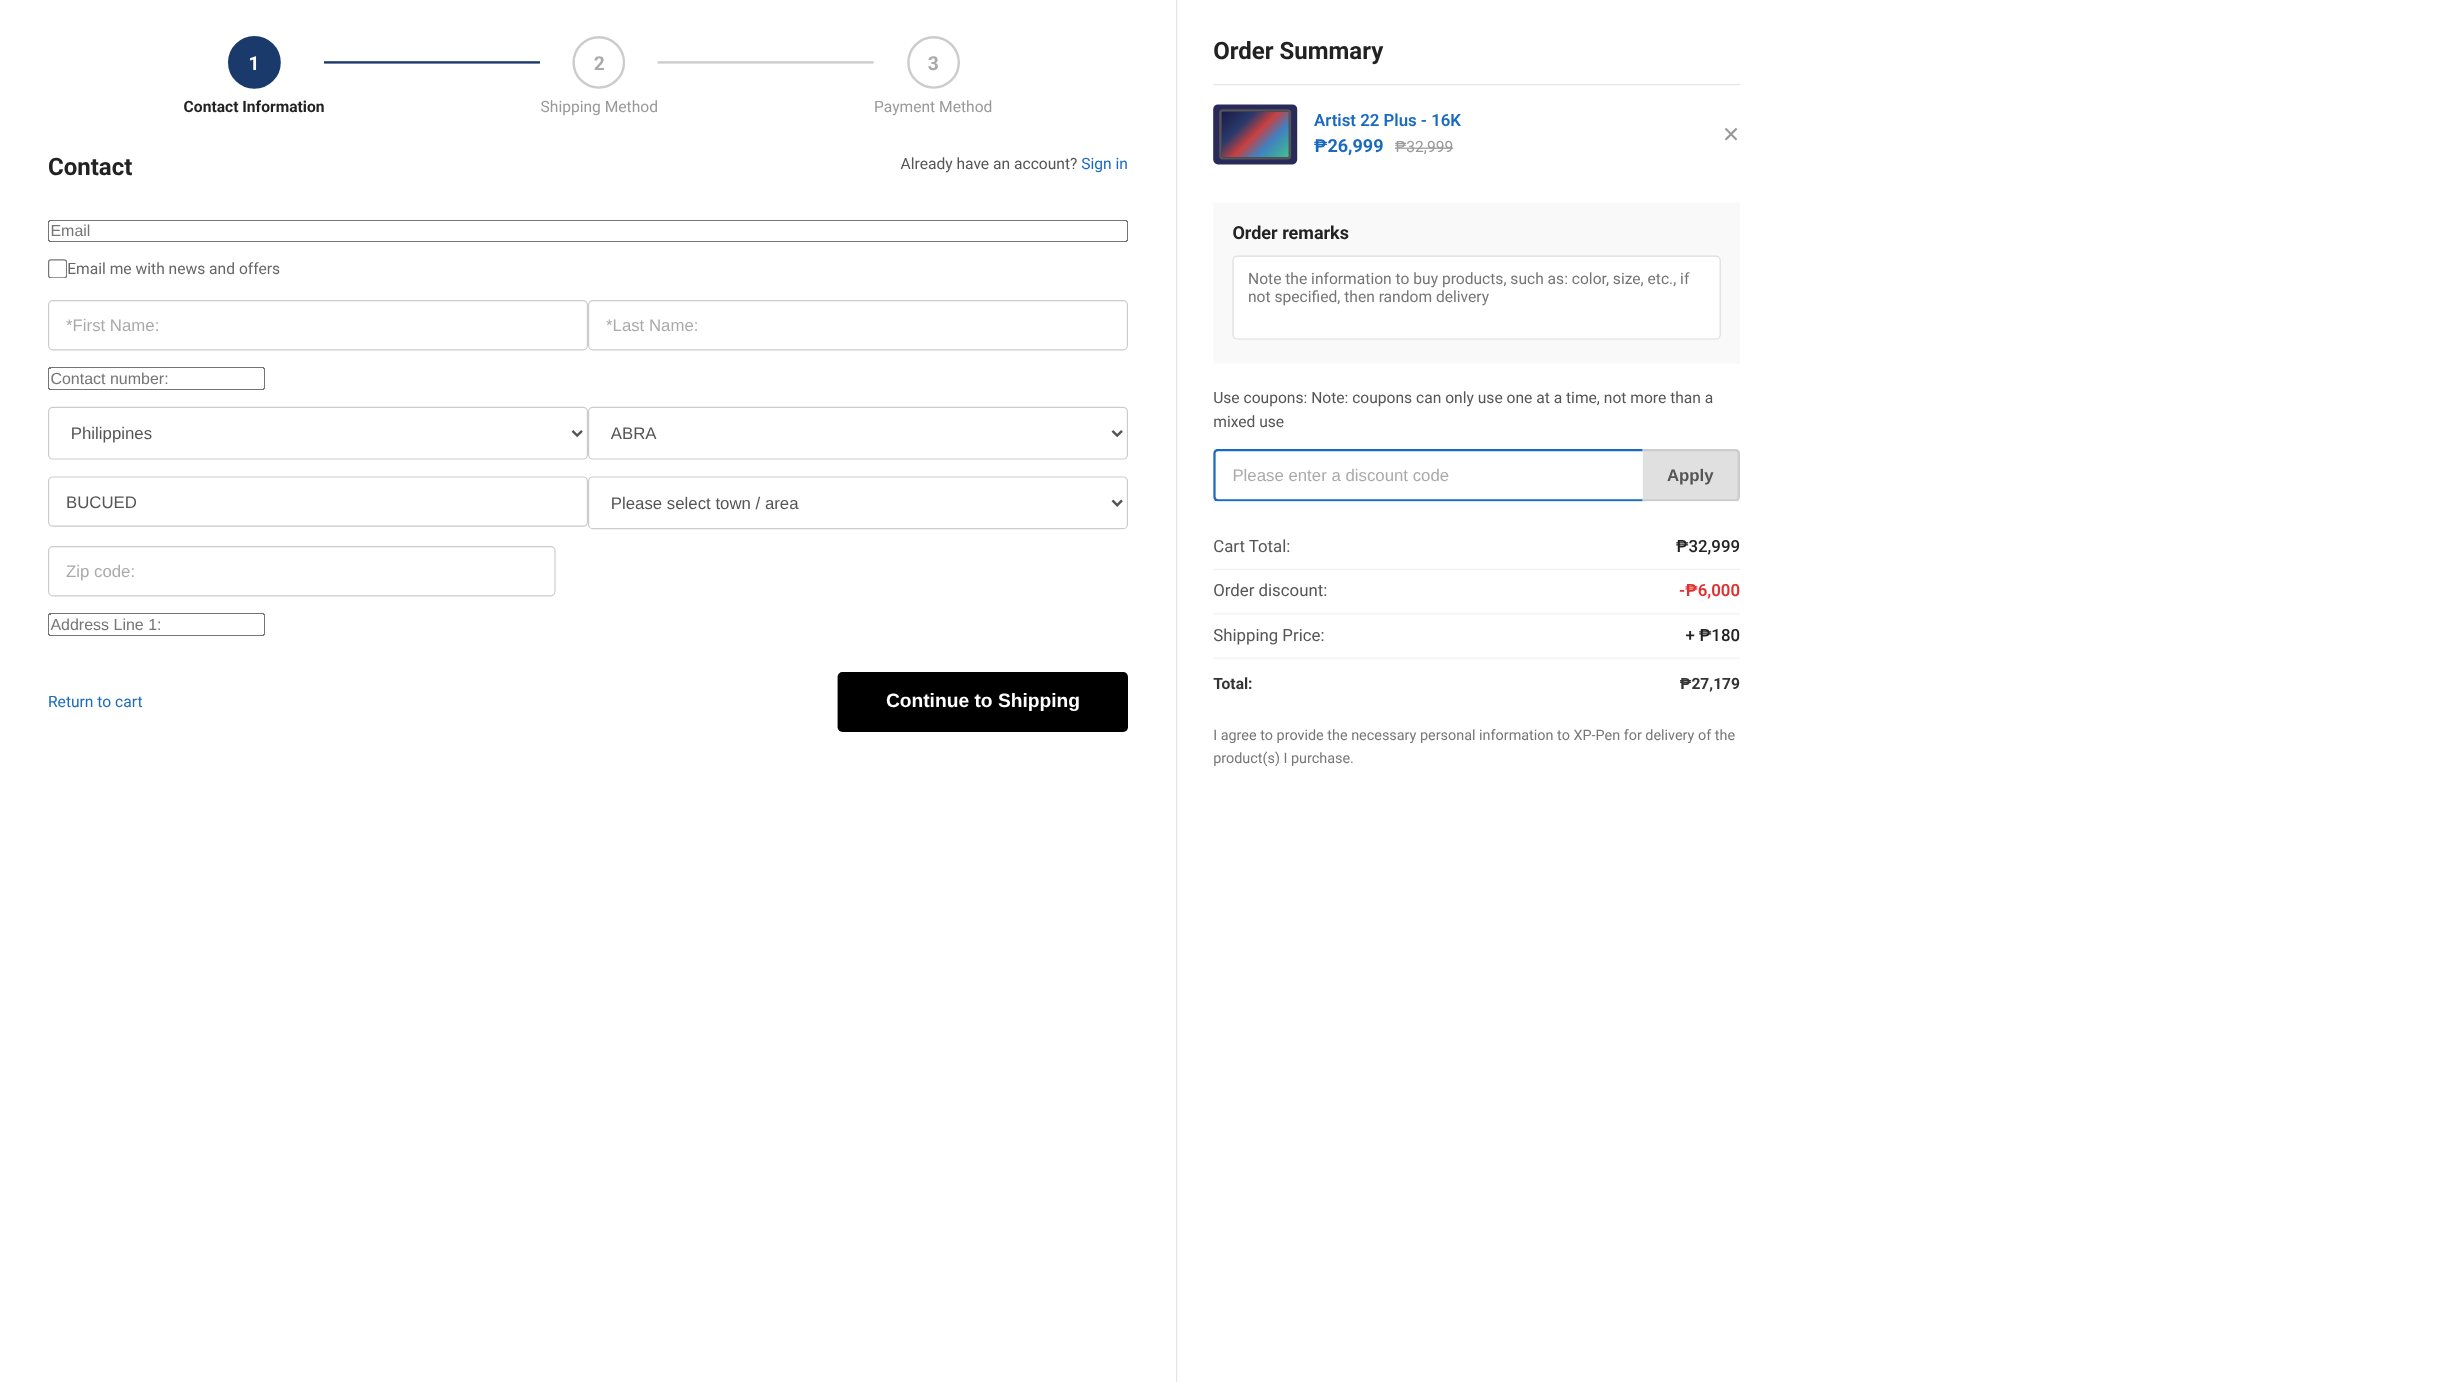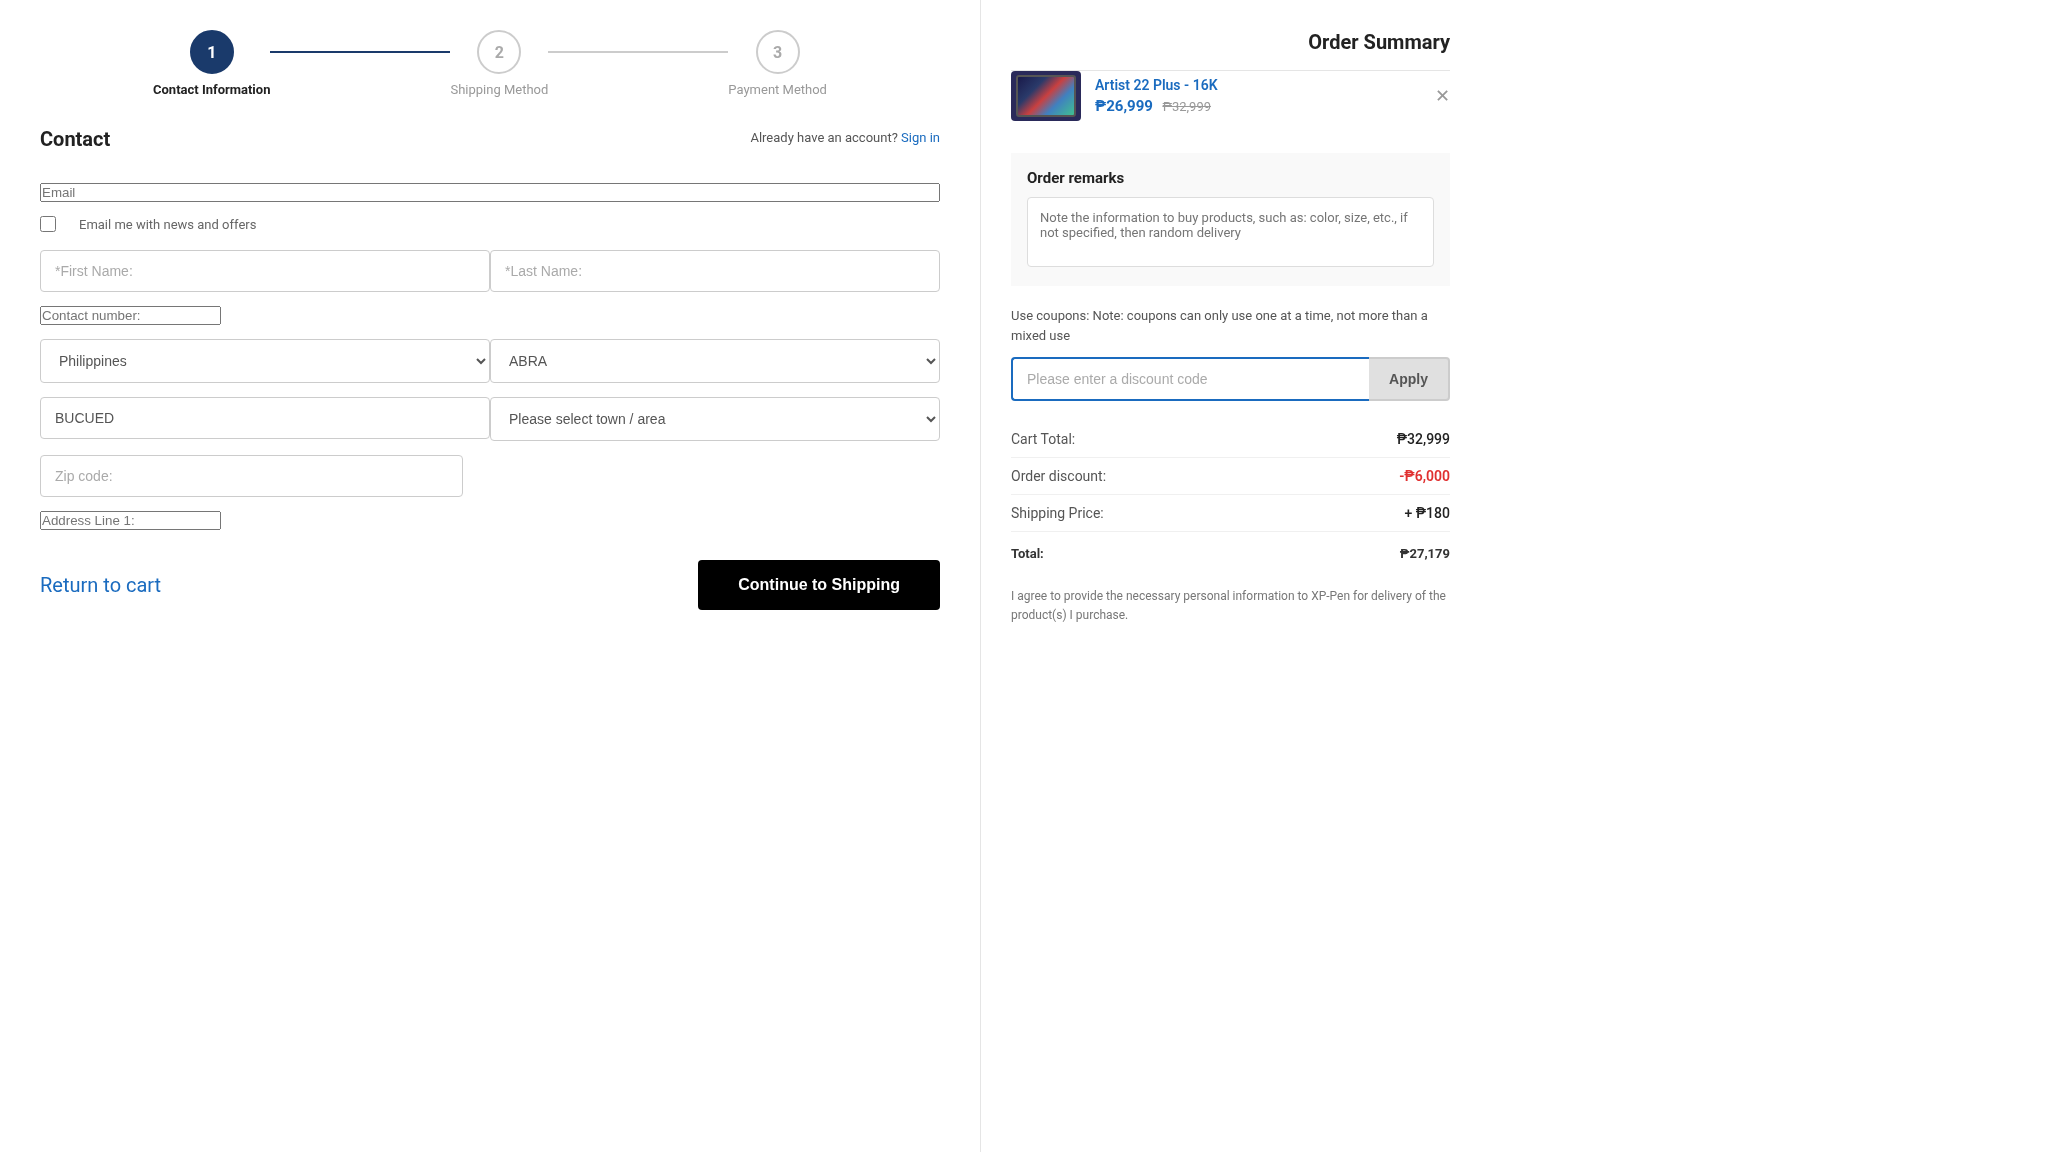--- a/index.html
+++ b/index.html
@@ -130,41 +130,41 @@
       color: #aaa;
     }
 
     .email-field input {
       width: 100%;
     }
 
     .checkbox-row {
       display: flex;
       align-items: center;
-      gap: 23px;
+      gap: 0;
       margin-bottom: 18px;
       font-size: 13px;
       color: #666;
     }
     .checkbox-row input[type="checkbox"] {
       width: 16px;
       height: 16px;
     }
 
     
     .form-actions {
       display: flex;
       justify-content: space-between;
       align-items: center;
       margin-top: 30px;
     }
     .back-link {
       color: #1a6bbf;
       text-decoration: none;
-      font-size: 20px;
+      font-size: 13px;
     }
     .continue-btn {
       background: #000000;
       color: #fff;
       border: none;
       padding: 16px 40px;
       border-radius: 4px;
       font-size: 16px;
       font-weight: 600;
       cursor: pointer;
@@ -176,23 +176,23 @@
       background: #fff;
       border-left: 1px solid #e5e5e5;
       padding: 30px 30px;
       flex-shrink: 0;
     }
 
     .order-summary-title {
       font-size: 20px;
       font-weight: 700;
       color: #222;
+      margin-bottom: 16px;
       padding-bottom: 16px;
       border-bottom: 1px solid #e5e5e5;
-      text-align: right;
     }
 
     .product-row {
       display: flex;
       align-items: center;
       gap: 14px;
       margin-bottom: 16px;
       padding-bottom: 16px;
     }
 

